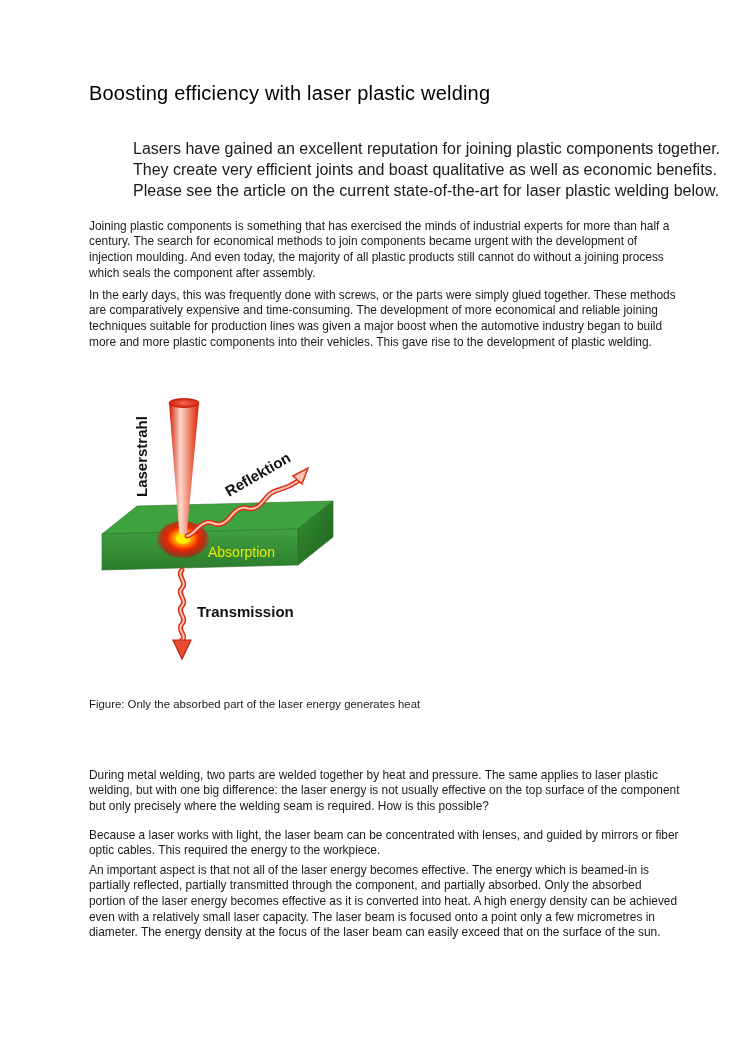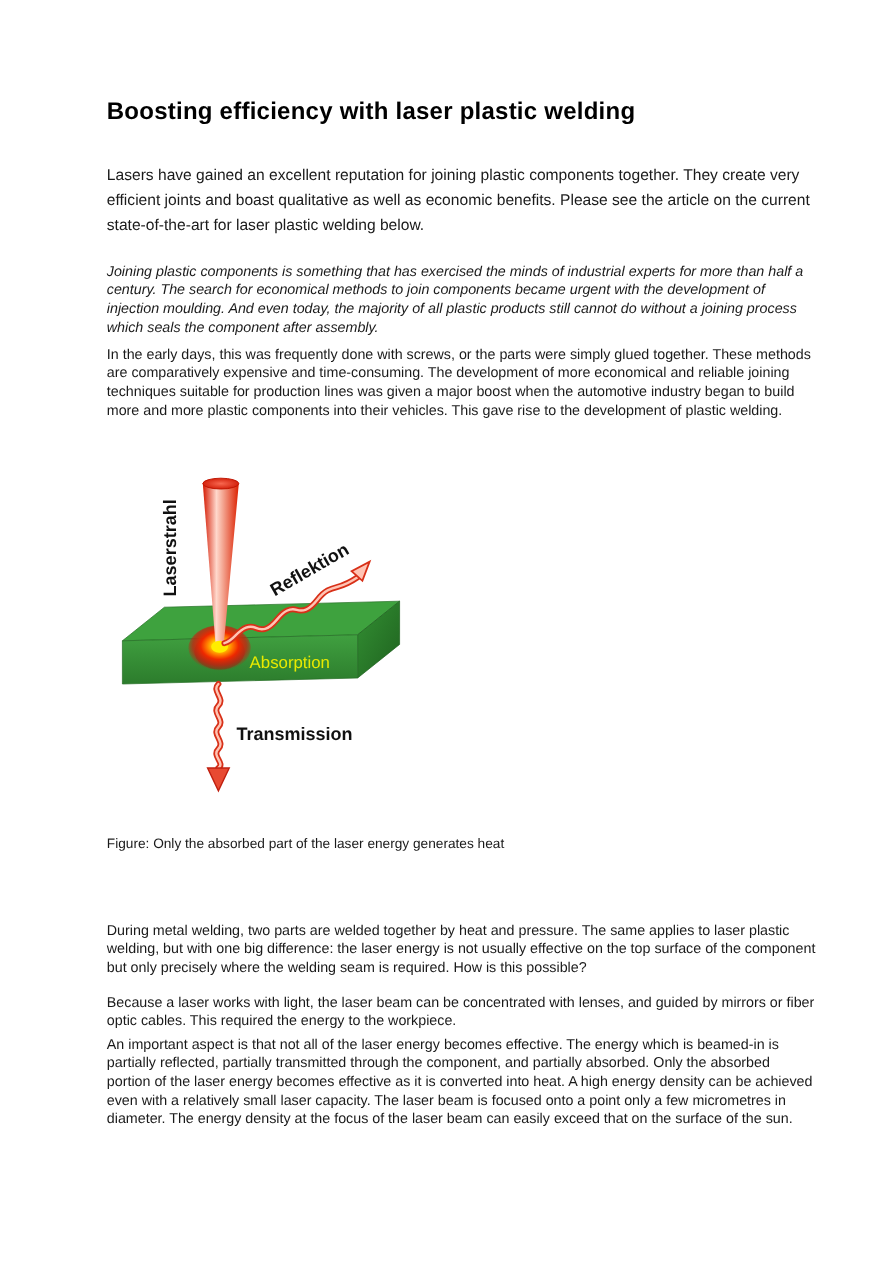--- a/index.html
+++ b/index.html
@@ -1,24 +1,24 @@
 <!DOCTYPE html>
 <html><head>
 <meta charset="utf-8">
 <style>
   html,body { margin:0; padding:0; background:#ffffff; }
   .page {
     position:relative; width:746px; height:1056px; background:#ffffff;
     font-family:"Liberation Sans", sans-serif; color:#1a1a1a; overflow:hidden;
   }
   .block { position:absolute; left:89px; width:592px; }
-  .title { top:69px; font-size:20px; font-weight:bold; color:#000; letter-spacing:0.2px; }
-  .lead  { top:122px; font-size:13px; line-height:21px; }
+  .title { top:69px; font-size:20px; font-weight:normal; color:#000; letter-spacing:0.2px; }
+  .lead  { top:122px; font-size:16px; line-height:21px;margin-left:44px; }
   .body-p { font-size:11.9px; line-height:15.6px; }
-  .p1 { top:207px;font-style:italic; }
+  .p1 { top:207px; }
   .p2 { top:276px; }
   .caption { top:687px; font-size:11.4px; }
   .h2 { top:735px; font-size:12.5px; font-weight:bold; color:#000; }
   .p3 { top:756px; }
   .p4 { top:816px; }
   .p5 { top:851px; }
   .figure-wrap { position:absolute; left:95px; top:393px; width:245px; height:285px; }
   svg text { font-family:"Liberation Sans", sans-serif; }
 </style>
 </head>

